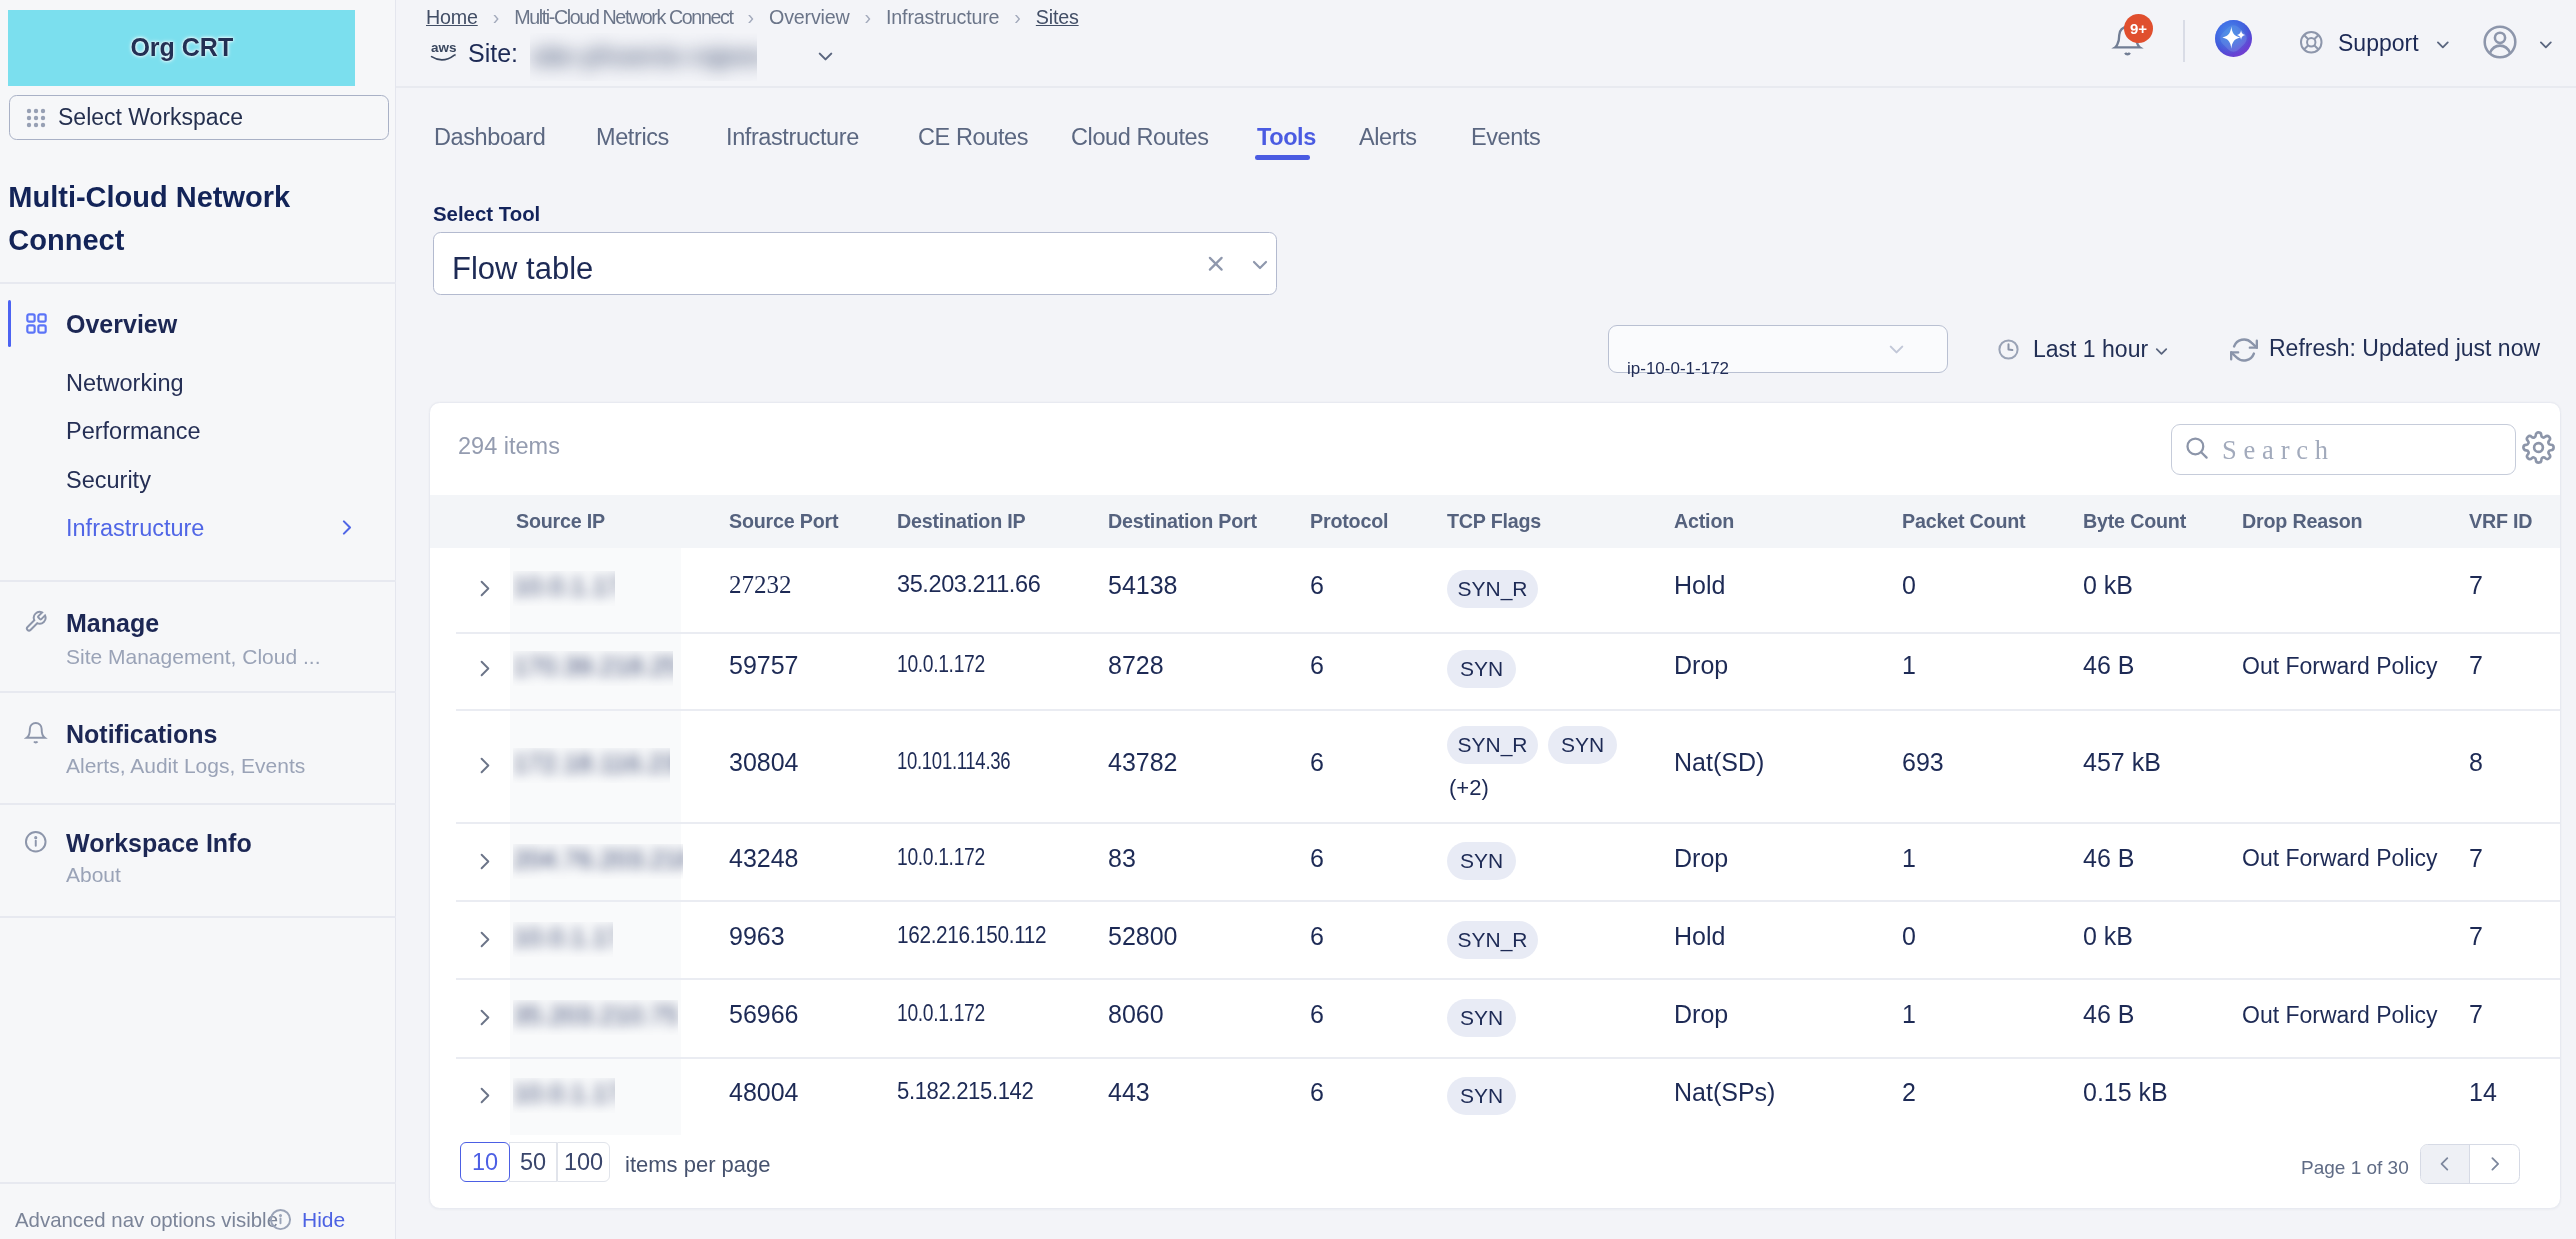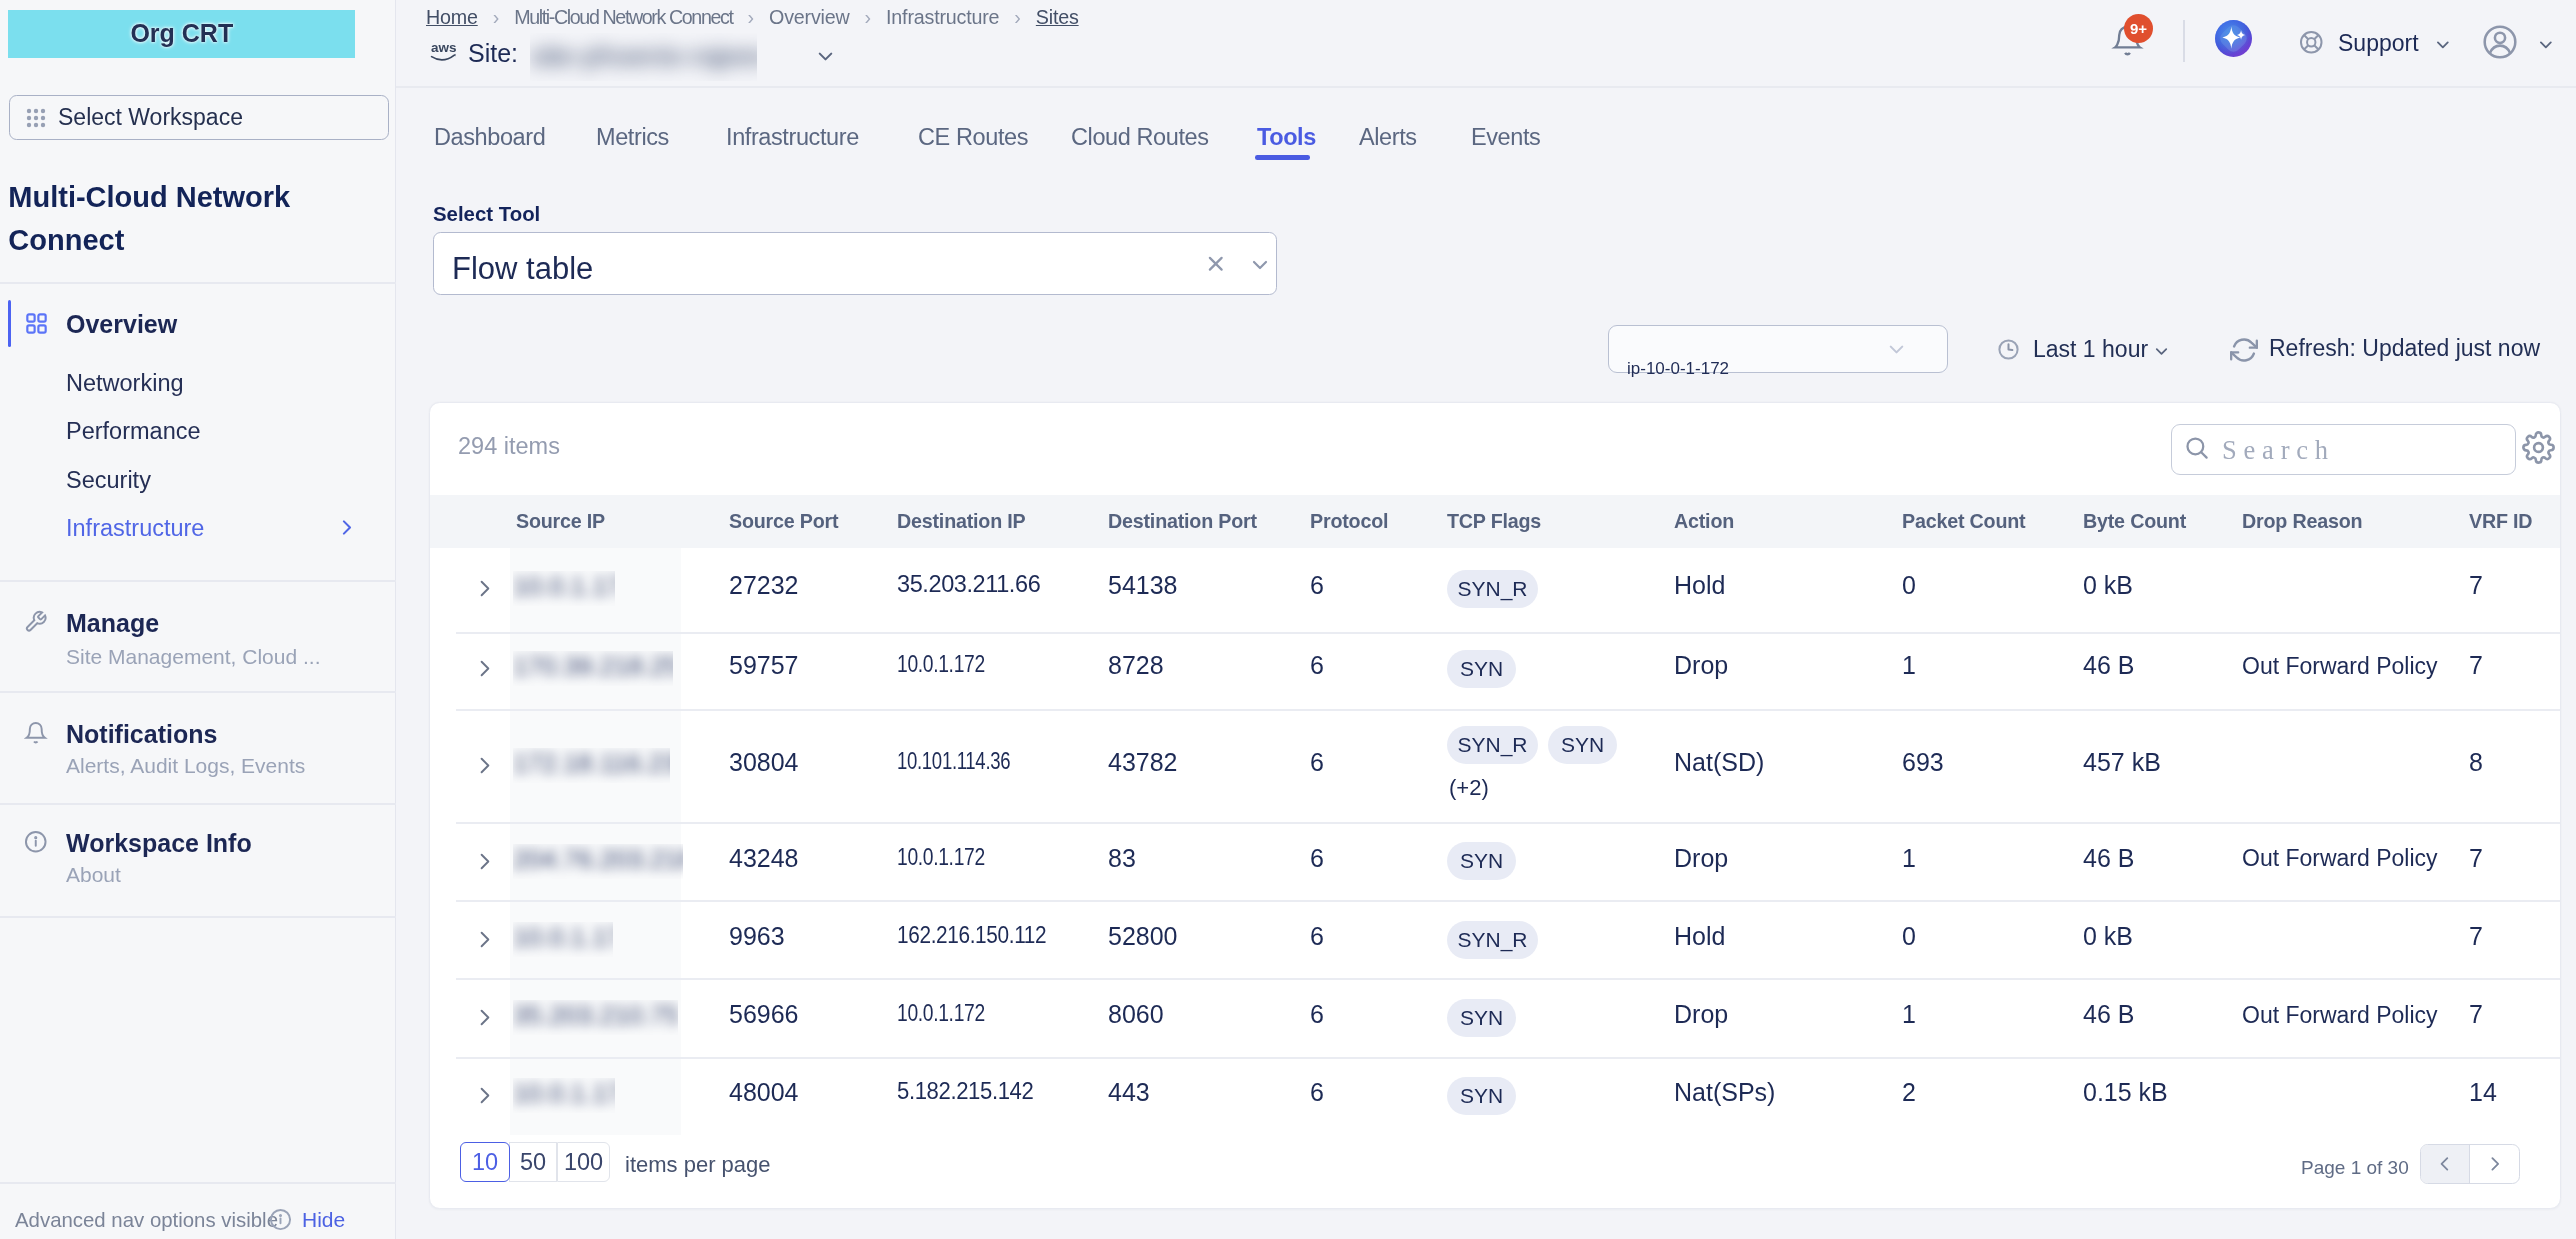--- a/index.html
+++ b/index.html
@@ -6,21 +6,21 @@
   body{font-family:"Liberation Sans",sans-serif;}
   #root{position:relative;width:2576px;height:1240px;background:#f3f4f8;overflow:hidden;}
   .abs{position:absolute;}
   #sidebar{position:absolute;left:0;top:0;width:396px;height:1240px;background:#f6f7f9;border-right:1.5px solid #e4e6ee;box-sizing:border-box;}
   .sdiv{position:absolute;left:0;width:396px;height:1.5px;background:#e7e9f0;}
 </style>
 </head>
 <body>
 <div id="root">
 <div id="sidebar">
-  <div class="abs" style="left:8.3px;top:9.8px;width:347px;height:48px;background:#7bdfee;display:flex;align-items:center;justify-content:center;font-size:25px;font-weight:bold;color:#233054;text-shadow:0 0 4.5px #fff,0 0 2.3px #fff;">Org CRT</div>
+  <div class="abs" style="left:8.3px;top:9.8px;width:347px;height:76px;background:#7bdfee;display:flex;align-items:center;justify-content:center;font-size:25px;font-weight:bold;color:#233054;text-shadow:0 0 4.5px #fff,0 0 2.3px #fff;">Org CRT</div>
   <div class="abs" style="left:9px;top:95px;width:380px;height:45px;border:1.5px solid #a9b1c6;border-radius:7.6px;box-sizing:border-box;display:flex;align-items:center;">
     <svg class="abs" style="left:13.6px;top:9.8px;" width="24" height="24" viewBox="0 0 24 24" fill="#97a0b4">
           <circle cx="5" cy="5" r="2.2"></circle>
           <circle cx="12" cy="5" r="2.2"></circle>
           <circle cx="19" cy="5" r="2.2"></circle>
           <circle cx="5" cy="12" r="2.2"></circle>
           <circle cx="12" cy="12" r="2.2"></circle>
           <circle cx="19" cy="12" r="2.2"></circle>
           <circle cx="5" cy="19" r="2.2"></circle>
           <circle cx="12" cy="19" r="2.2"></circle>
@@ -219,21 +219,21 @@
 <div class="abs" style="left:456px;top:632px;width:2104px;height:1.5px;background:#eaecf2;"></div>
 <div class="abs" style="left:456px;top:709px;width:2104px;height:1.5px;background:#eaecf2;"></div>
 <div class="abs" style="left:456px;top:822px;width:2104px;height:1.5px;background:#eaecf2;"></div>
 <div class="abs" style="left:456px;top:900px;width:2104px;height:1.5px;background:#eaecf2;"></div>
 <div class="abs" style="left:456px;top:978px;width:2104px;height:1.5px;background:#eaecf2;"></div>
 <div class="abs" style="left:456px;top:1057px;width:2104px;height:1.5px;background:#eaecf2;"></div>
 <svg class="abs" style="left:473px;top:577px;" width="23" height="23" viewBox="0 0 24 24" fill="none" stroke="#6b7488" stroke-width="2" stroke-linecap="round" stroke-linejoin="round">
       <polyline points="9 5 16 12 9 19"></polyline>
     </svg>
 <div class="abs" style="left:513px;top:571px;width:102px;height:35px;overflow:hidden;"><span style="font-size:26px;color:#33406b;filter:blur(6px);">10.0.1.172</span></div>
-<div class="abs" style="left:729px;top:571px;font-size:25px;color:#1d2a55;">27232</div>
+<div class="abs" style="left:729px;top:571px;font-size:25px;color:#1d2a55;font-family:Liberation Serif, serif;">27232</div>
 <div class="abs" style="left:897px;top:571px;font-size:23.5px;letter-spacing:-0.4px;color:#1d2a55;transform:scaleX(1.0);transform-origin:0 50%;">35.203.211.66</div>
 <div class="abs" style="left:1108px;top:571px;font-size:25px;color:#1d2a55;">54138</div>
 <div class="abs" style="left:1310px;top:571px;font-size:25px;color:#1d2a55;">6</div>
 <div class="abs" style="left:1447px;top:570px;width:91px;height:38px;background:#e8ebf5;border-radius:19.7px;display:flex;align-items:center;justify-content:center;font-size:21px;color:#1d2a55;">SYN_R</div>
 <div class="abs" style="left:1674px;top:571px;font-size:25px;color:#1d2a55;">Hold</div>
 <div class="abs" style="left:1902px;top:571px;font-size:25px;color:#1d2a55;">0</div>
 <div class="abs" style="left:2083px;top:571px;font-size:25px;color:#1d2a55;">0 kB</div>
 <div class="abs" style="left:2469px;top:571px;font-size:25px;color:#1d2a55;">7</div>
 <svg class="abs" style="left:473px;top:657px;" width="23" height="23" viewBox="0 0 24 24" fill="none" stroke="#6b7488" stroke-width="2" stroke-linecap="round" stroke-linejoin="round">
       <polyline points="9 5 16 12 9 19"></polyline>

